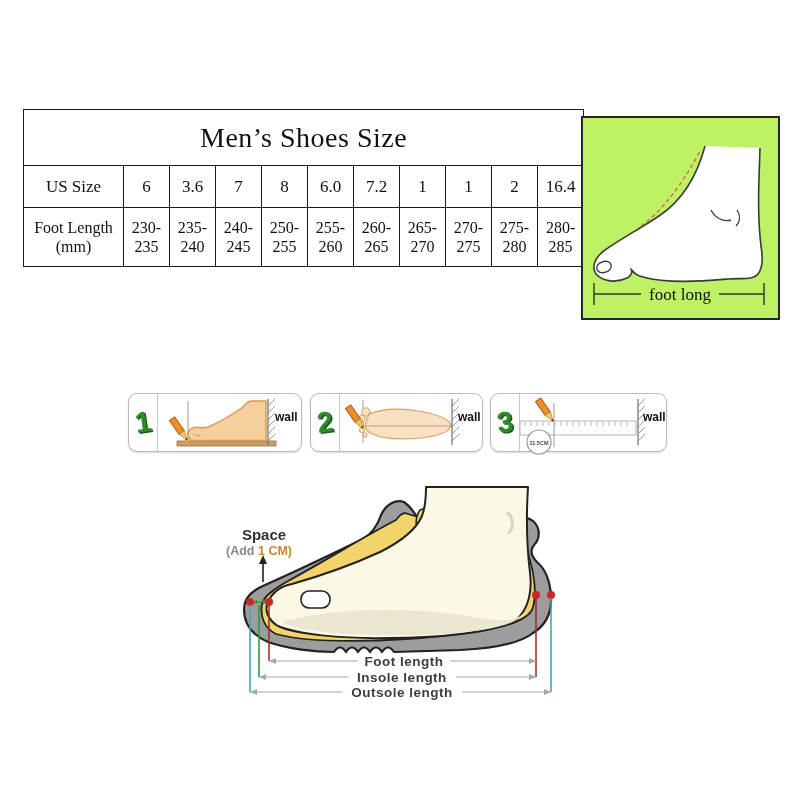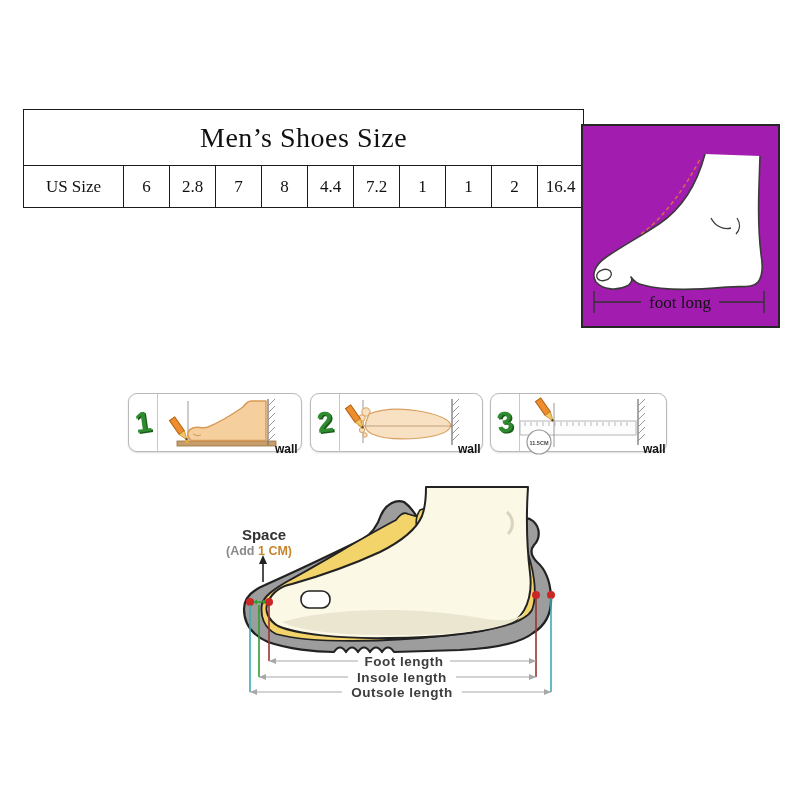--- a/index.html
+++ b/index.html
@@ -11,35 +11,35 @@
               table-layout:fixed;font-family:"Liberation Serif",serif;color:#111;}
   .size-table td{border:1.6px solid #1b1b1b;text-align:center;vertical-align:middle;
                  font-size:17px;padding:0;}
   .size-table td.ttl{font-size:28px;height:55px;letter-spacing:.5px;}
   .size-table tr.r-eu td{height:43px;}
   .size-table tr.r-us td{height:41px;text-align:center;}
   .size-table tr.r-fl td{height:58px;font-size:16px;line-height:1.2;}
   .size-table td.lbl{font-size:17px;line-height:1.25;}
 
   
-  .foot-box{position:absolute;left:581px;top:124px;width:199px;height:204px;
-            border:2px solid #262626;box-sizing:border-box;background:#a21caf;}
+  .foot-box{position:absolute;left:581px;top:116px;width:199px;height:204px;
+            border:2px solid #262626;box-sizing:border-box;background:#bef264;}
 
   
   .panel{position:absolute;top:393px;height:59px;background:#fff;border:1.5px solid #b9b9b9;
          border-radius:9px;box-sizing:border-box;box-shadow:0 1px 2px rgba(0,0,0,.14);}
   #p1{left:128px;width:174px}
   #p2{left:310px;width:173px}
   #p3{left:490px;width:177px}
   .panel .num{position:absolute;left:0;top:0;bottom:0;width:28px;border-right:1px solid #c9c9c9;
               display:flex;align-items:center;justify-content:center;}
   .panel .num span{font-weight:bold;font-size:29px;color:#2e8b2e;
                    text-shadow:1.5px 1.5px 0 #1a5a1a;transform:rotate(-8deg);display:block;}
   .panel .art{position:absolute;left:28px;top:1px;overflow:visible;}
-  .panel .wall-label{position:absolute;top:16px;font-weight:bold;font-size:12px;color:#111;margin-top:32px;}
+  .panel .wall-label{position:absolute;top:16px;font-weight:bold;font-size:12px;color:#111;}
   #p1 .wall-label{left:146px}
   #p2 .wall-label{left:147px}
   #p3 .wall-label{left:152px}
 
   
   .shoe-svg{position:absolute;left:230px;top:478px;overflow:visible;}
 
   .lbl-txt{font-family:"Liberation Sans",sans-serif;font-weight:bold;fill:#3d3d3d;
            font-size:13.5px;letter-spacing:.5px;}
   .serif-txt{font-family:"Liberation Serif",serif;fill:#111;}
@@ -63,29 +63,42 @@
       <col style="width:46px">
         <col style="width:46px">
     </colgroup>
     <tbody>
         <tr>
           <td class="ttl" colspan="11">Men’s Shoes Size</td>
         </tr>
     <tr class="r-us">
       <td class="lbl">US Size</td>
       <td>6</td>
-      <td>2.8</td>
+      <td>3.6</td>
       <td>7</td>
       <td>8</td>
-      <td>4.4</td>
+      <td>6.0</td>
       <td>7.2</td>
       <td>1</td>
       <td>1</td>
       <td>2</td>
       <td>16.4</td>
+    </tr>
+    <tr class="r-fl">
+      <td class="lbl">Foot Length (mm)</td>
+      <td>230-235</td>
+      <td>235-240</td>
+      <td>240-245</td>
+      <td>250-255</td>
+      <td>255-260</td>
+      <td>260-265</td>
+      <td>265-270</td>
+      <td>270-275</td>
+      <td>275-280</td>
+      <td>280-285</td>
     </tr>
   </tbody>
     </table>
 
   <div class="foot-box">
     <svg width="195" height="200" viewBox="0 0 195 200">
       <path d="M122,28 C114,58 100,82 76,98 C58,110 36,122 22,132 C12,139 8,149 13,156
                C20,164 34,165 44,160 C48,158 50,154 48,151 C50,154 54,158 60,159
                C85,166 120,163 145,161 C160,160 170,162 175,156 C180,150 180,140 178,128
                C176,112 175,90 176,60 L177,30" fill="#ffffff" stroke="#3a3a3a" stroke-width="1.6" stroke-linejoin="round"></path>

